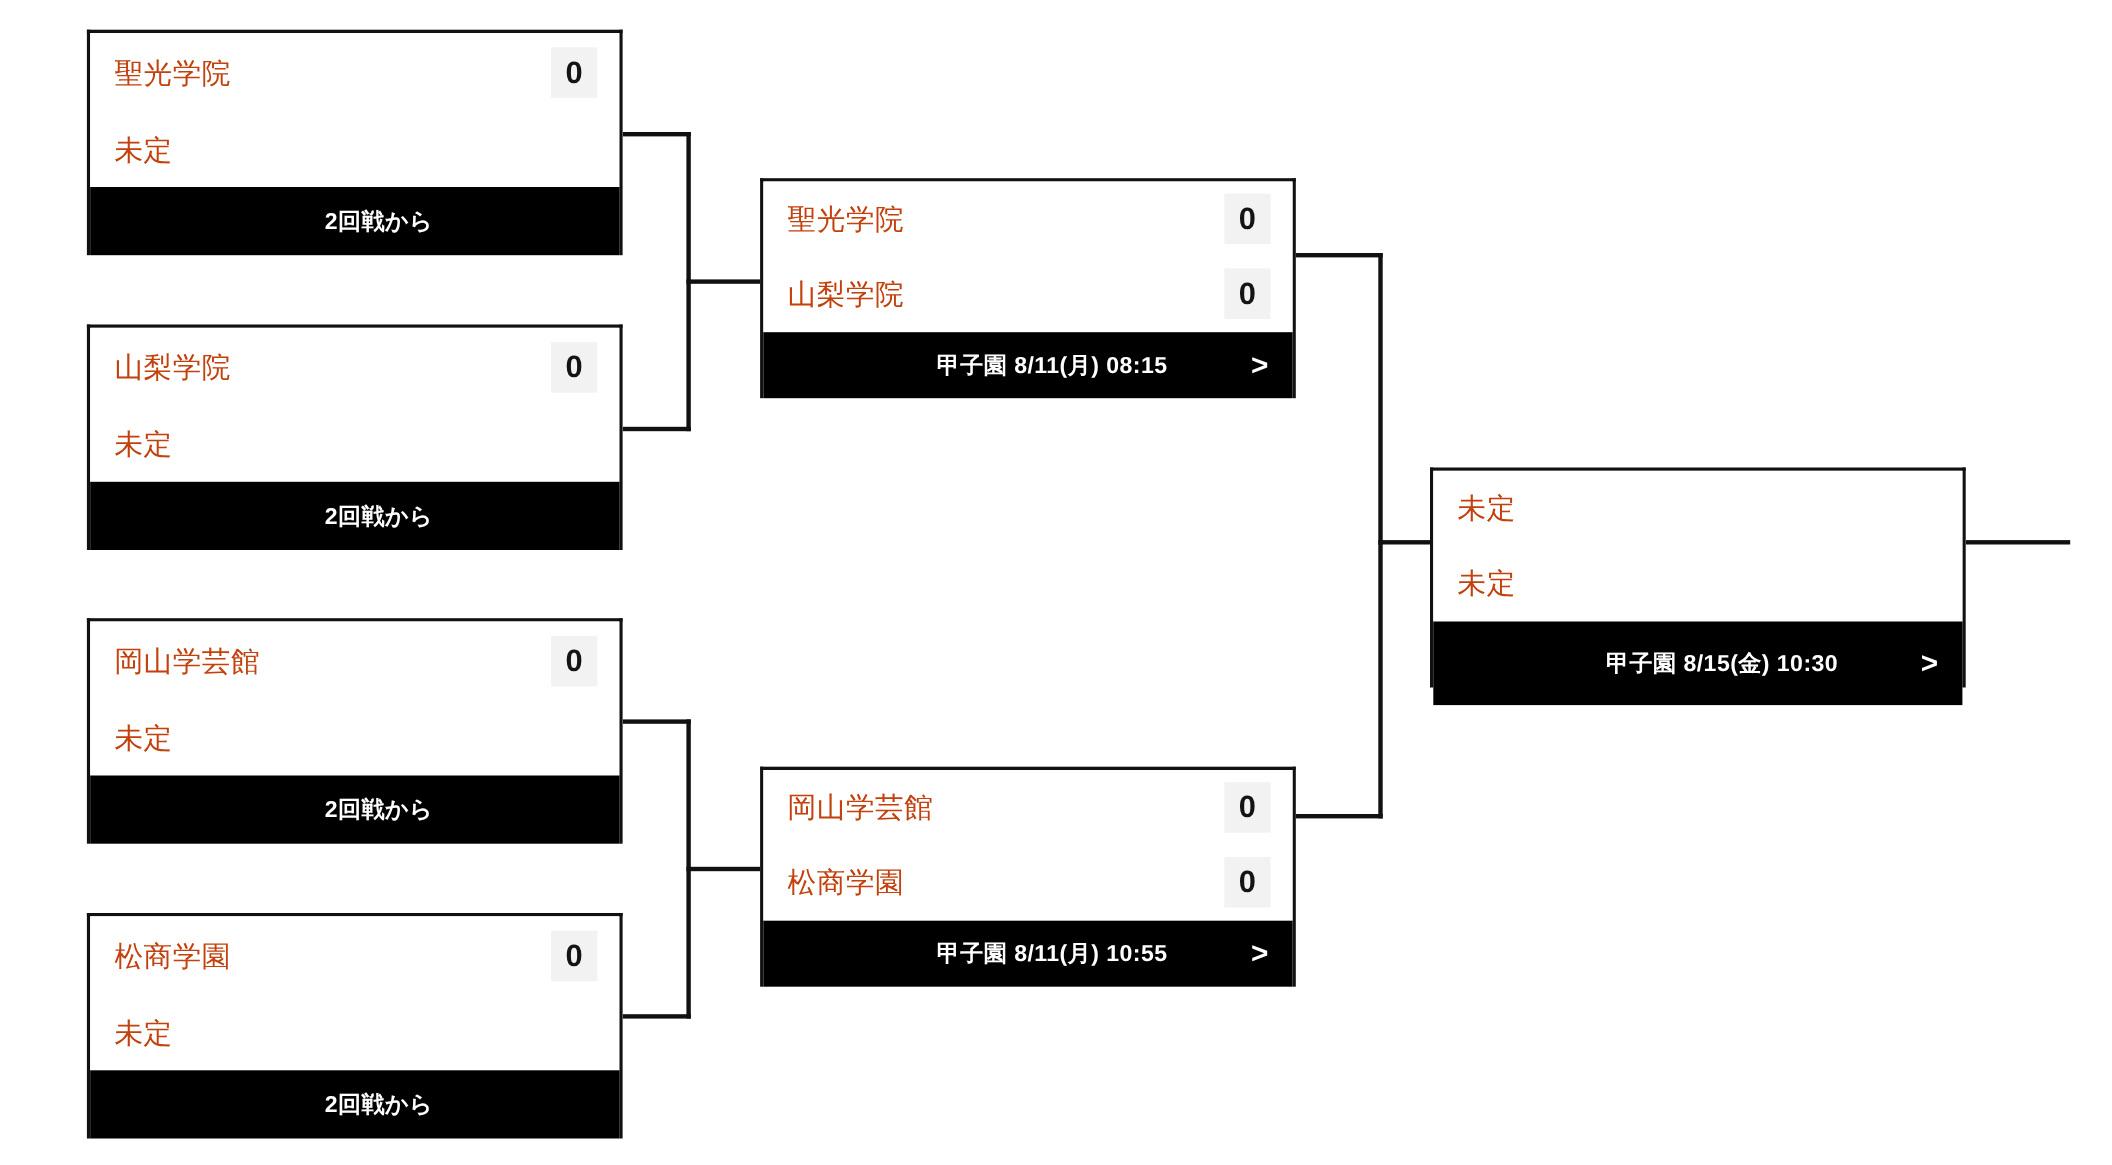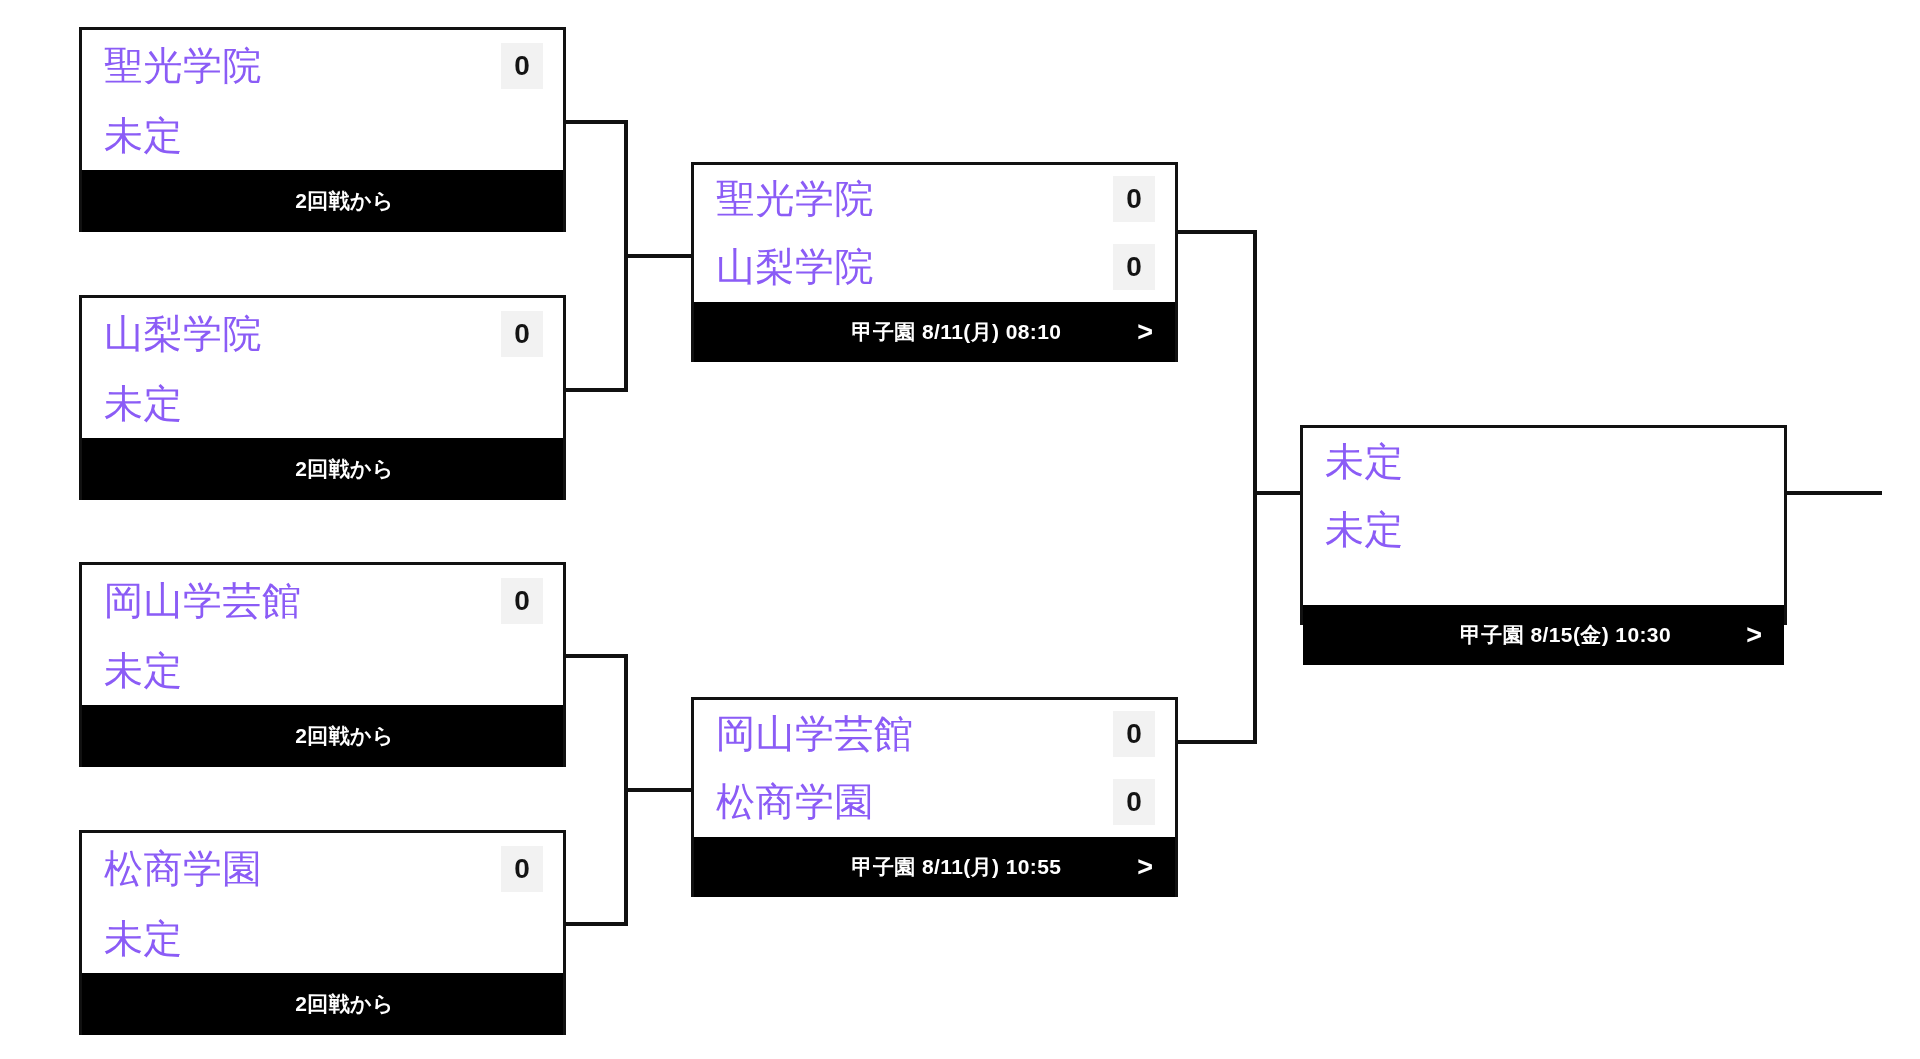--- a/index.html
+++ b/index.html
@@ -38,23 +38,23 @@
   .card-body {
     background: #ffffff;
   }
   .team-row {
     display: flex;
     align-items: center;
     box-sizing: border-box;
   }
   .team-name {
     flex: 1 1 auto;
-    font-size: 39px;
+    font-size: 26px;
     font-weight: 400;
-    color: #8b5cf6;
+    color: #c2410c;
     letter-spacing: 0.5px;
     white-space: nowrap;
     overflow: hidden;
   }
   .score-badge {
     flex: 0 0 auto;
     min-width: 42px;
     height: 46px;
     line-height: 46px;
     background: #f2f2f2;
@@ -143,22 +143,21 @@
     height: 200px;
   }
   .rf .card-body {
     height: 137px;
   }
   .rf .team-row {
     height: 68px;
     padding-left: 22px;
   }
   .rf .card-footer {
-    height: 60px;
-    margin-top: 40px;
+    height: 76px;
   }
 </style>
 </head>
 <body>
 
 <div id="bracket-root">
 
   <div class="line" style="left:566px; top:120px; width:62px; height:4px;"></div>
   <div class="line" style="left:566px; top:388px; width:62px; height:4px;"></div>
   <div class="line" style="left:624px; top:120px; width:4px; height:272px;"></div>
@@ -245,21 +244,21 @@
       <div class="team-row">
         <span class="team-name">聖光学院</span>
         <span class="score-badge">0</span>
       </div>
       <div class="team-row">
         <span class="team-name">山梨学院</span>
         <span class="score-badge">0</span>
       </div>
     </div>
     <div class="card-footer">
-      <span class="footer-label">甲子園 8/11(月) 08:10</span>
+      <span class="footer-label">甲子園 8/11(月) 08:15</span>
       <span class="footer-chevron">&gt;</span>
     </div>
   </div>
 
   <div class="match-card r2" style="top:697px;">
     <div class="card-body">
       <div class="team-row">
         <span class="team-name">岡山学芸館</span>
         <span class="score-badge">0</span>
       </div>

